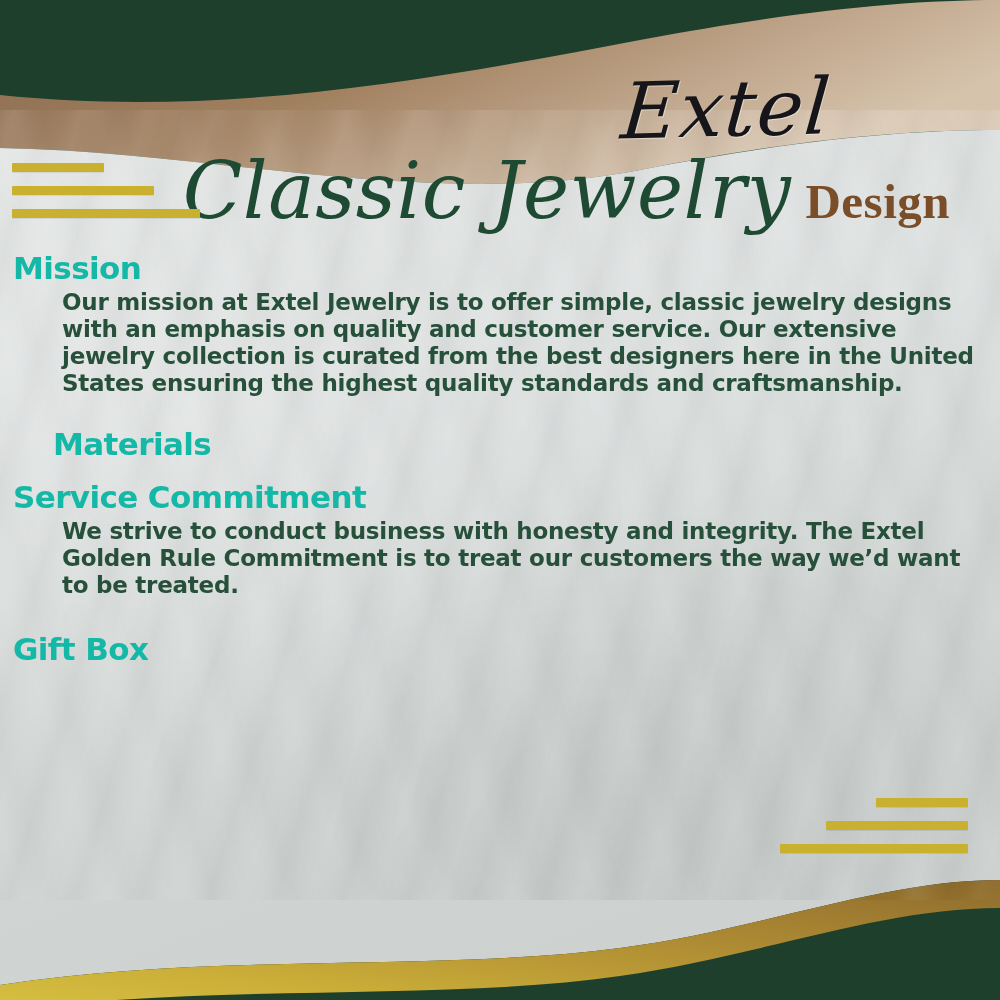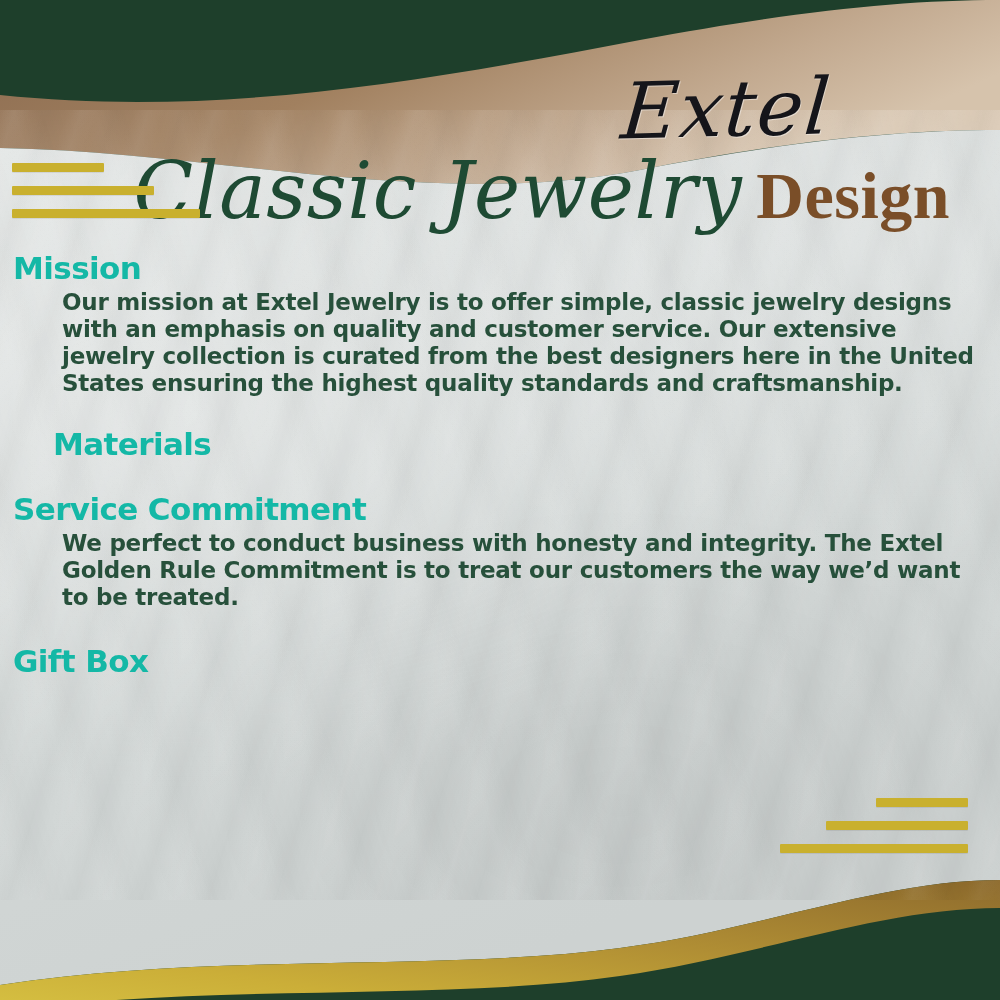--- a/index.html
+++ b/index.html
@@ -84,21 +84,21 @@
     font-style:italic;
     font-weight:400;
     font-size:78px;
     color:#1E4A33;
     letter-spacing:0.5px;
   }
   .headline .part-design {
     font-family:"Liberation Serif", serif;
     font-style:normal;
     font-weight:700;
-    font-size:66px;
+    font-size:49px;
     color:#7A4E28;
     margin-left:14px;
     letter-spacing:0.5px;
   }
 
   
   .gold-lines { position:absolute; }
   .gold-lines .gline {
     height:9px;
     background:#C9B02E;
@@ -136,21 +136,21 @@
     font-size:23px;
     line-height:1.17;
     color:#27503B;
     margin:0 0 0 62px;
     max-width:915px;
     letter-spacing:-0.25px;
   }
 
   #section-mission            { margin-top:0;   }
   #section-materials          { margin-top:32px;padding-left:40px;}
-  #section-service-commitment { margin-top:32px;}
+  #section-service-commitment { margin-top:20px;}
   #section-gift-box           { margin-top:34px;}
   #section-gift-box .section-body { max-width:700px; }
 </style>
 </head>
 <body>
 
 <div id="poster">
 
   <div class="bg-layer">
     <svg viewBox="0 0 1000 1000" preserveAspectRatio="none" aria-hidden="true">
@@ -219,21 +219,21 @@
       <h2 class="section-heading">Mission</h2>
       <p class="section-body">Our mission at Extel Jewelry is to offer simple, classic jewelry designs with an emphasis on quality and customer service. Our extensive jewelry collection is curated from the best designers here in the United States ensuring the highest quality standards and craftsmanship.</p>
     </div>
 
     <div class="section" id="section-materials">
       <h2 class="section-heading">Materials</h2>
     </div>
 
     <div class="section" id="section-service-commitment">
       <h2 class="section-heading">Service Commitment</h2>
-      <p class="section-body">We perfect to conduct business with honesty and integrity. The Extel Golden Rule Commitment is to treat our customers the way we’d want to be treated.</p>
+      <p class="section-body">We strive to conduct business with honesty and integrity. The Extel Golden Rule Commitment is to treat our customers the way we’d want to be treated.</p>
     </div>
 
     <div class="section" id="section-gift-box">
       <h2 class="section-heading">Gift Box</h2>
     </div>
 
   </div>
 </div>
 
 </body></html>

